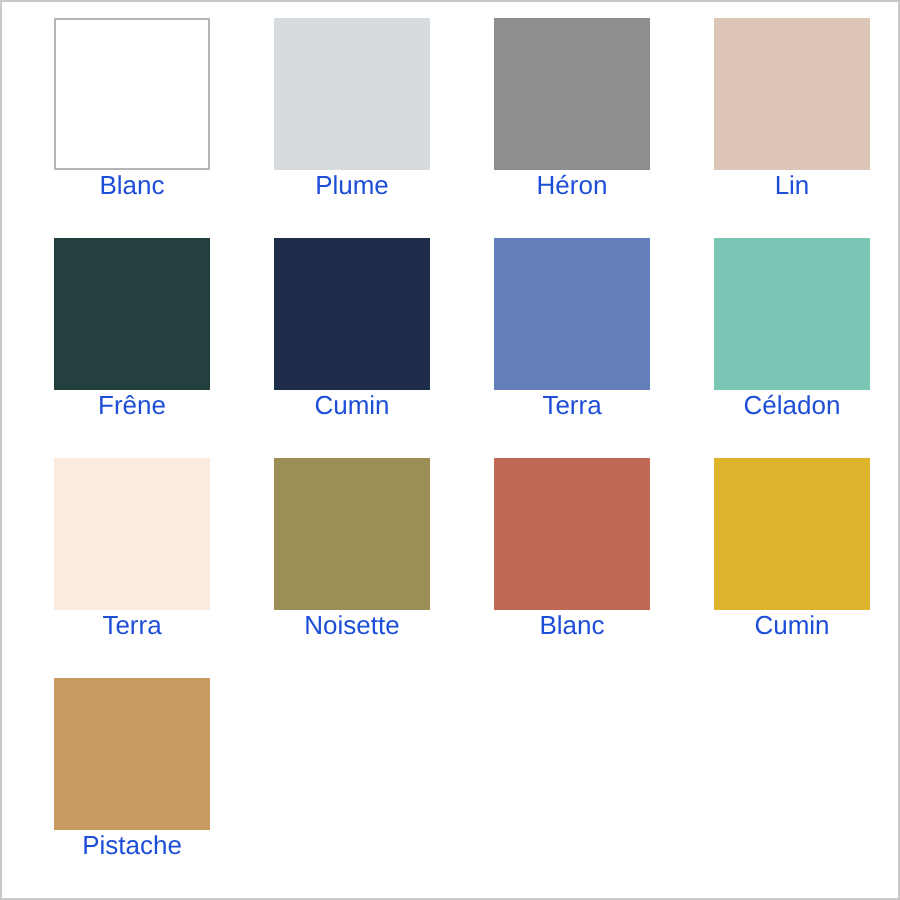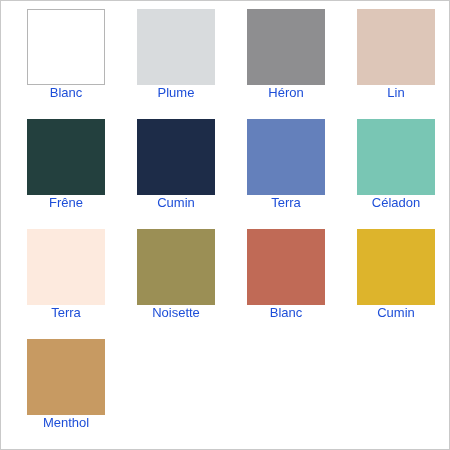--- a/index.html
+++ b/index.html
@@ -100,16 +100,16 @@
       <div class="swatch-cell">
         <div class="swatch-chip" style="background-color: rgb(192, 106, 86);"></div>
         <div class="swatch-label">Blanc</div>
       </div>
       <div class="swatch-cell">
         <div class="swatch-chip" style="background-color: rgb(221, 180, 44);"></div>
         <div class="swatch-label">Cumin</div>
       </div>
       <div class="swatch-cell">
         <div class="swatch-chip" style="background-color: rgb(199, 154, 98);"></div>
-        <div class="swatch-label">Menthol</div>
+        <div class="swatch-label">Pistache</div>
       </div>
     </div>
 </div>
 
 </body></html>

